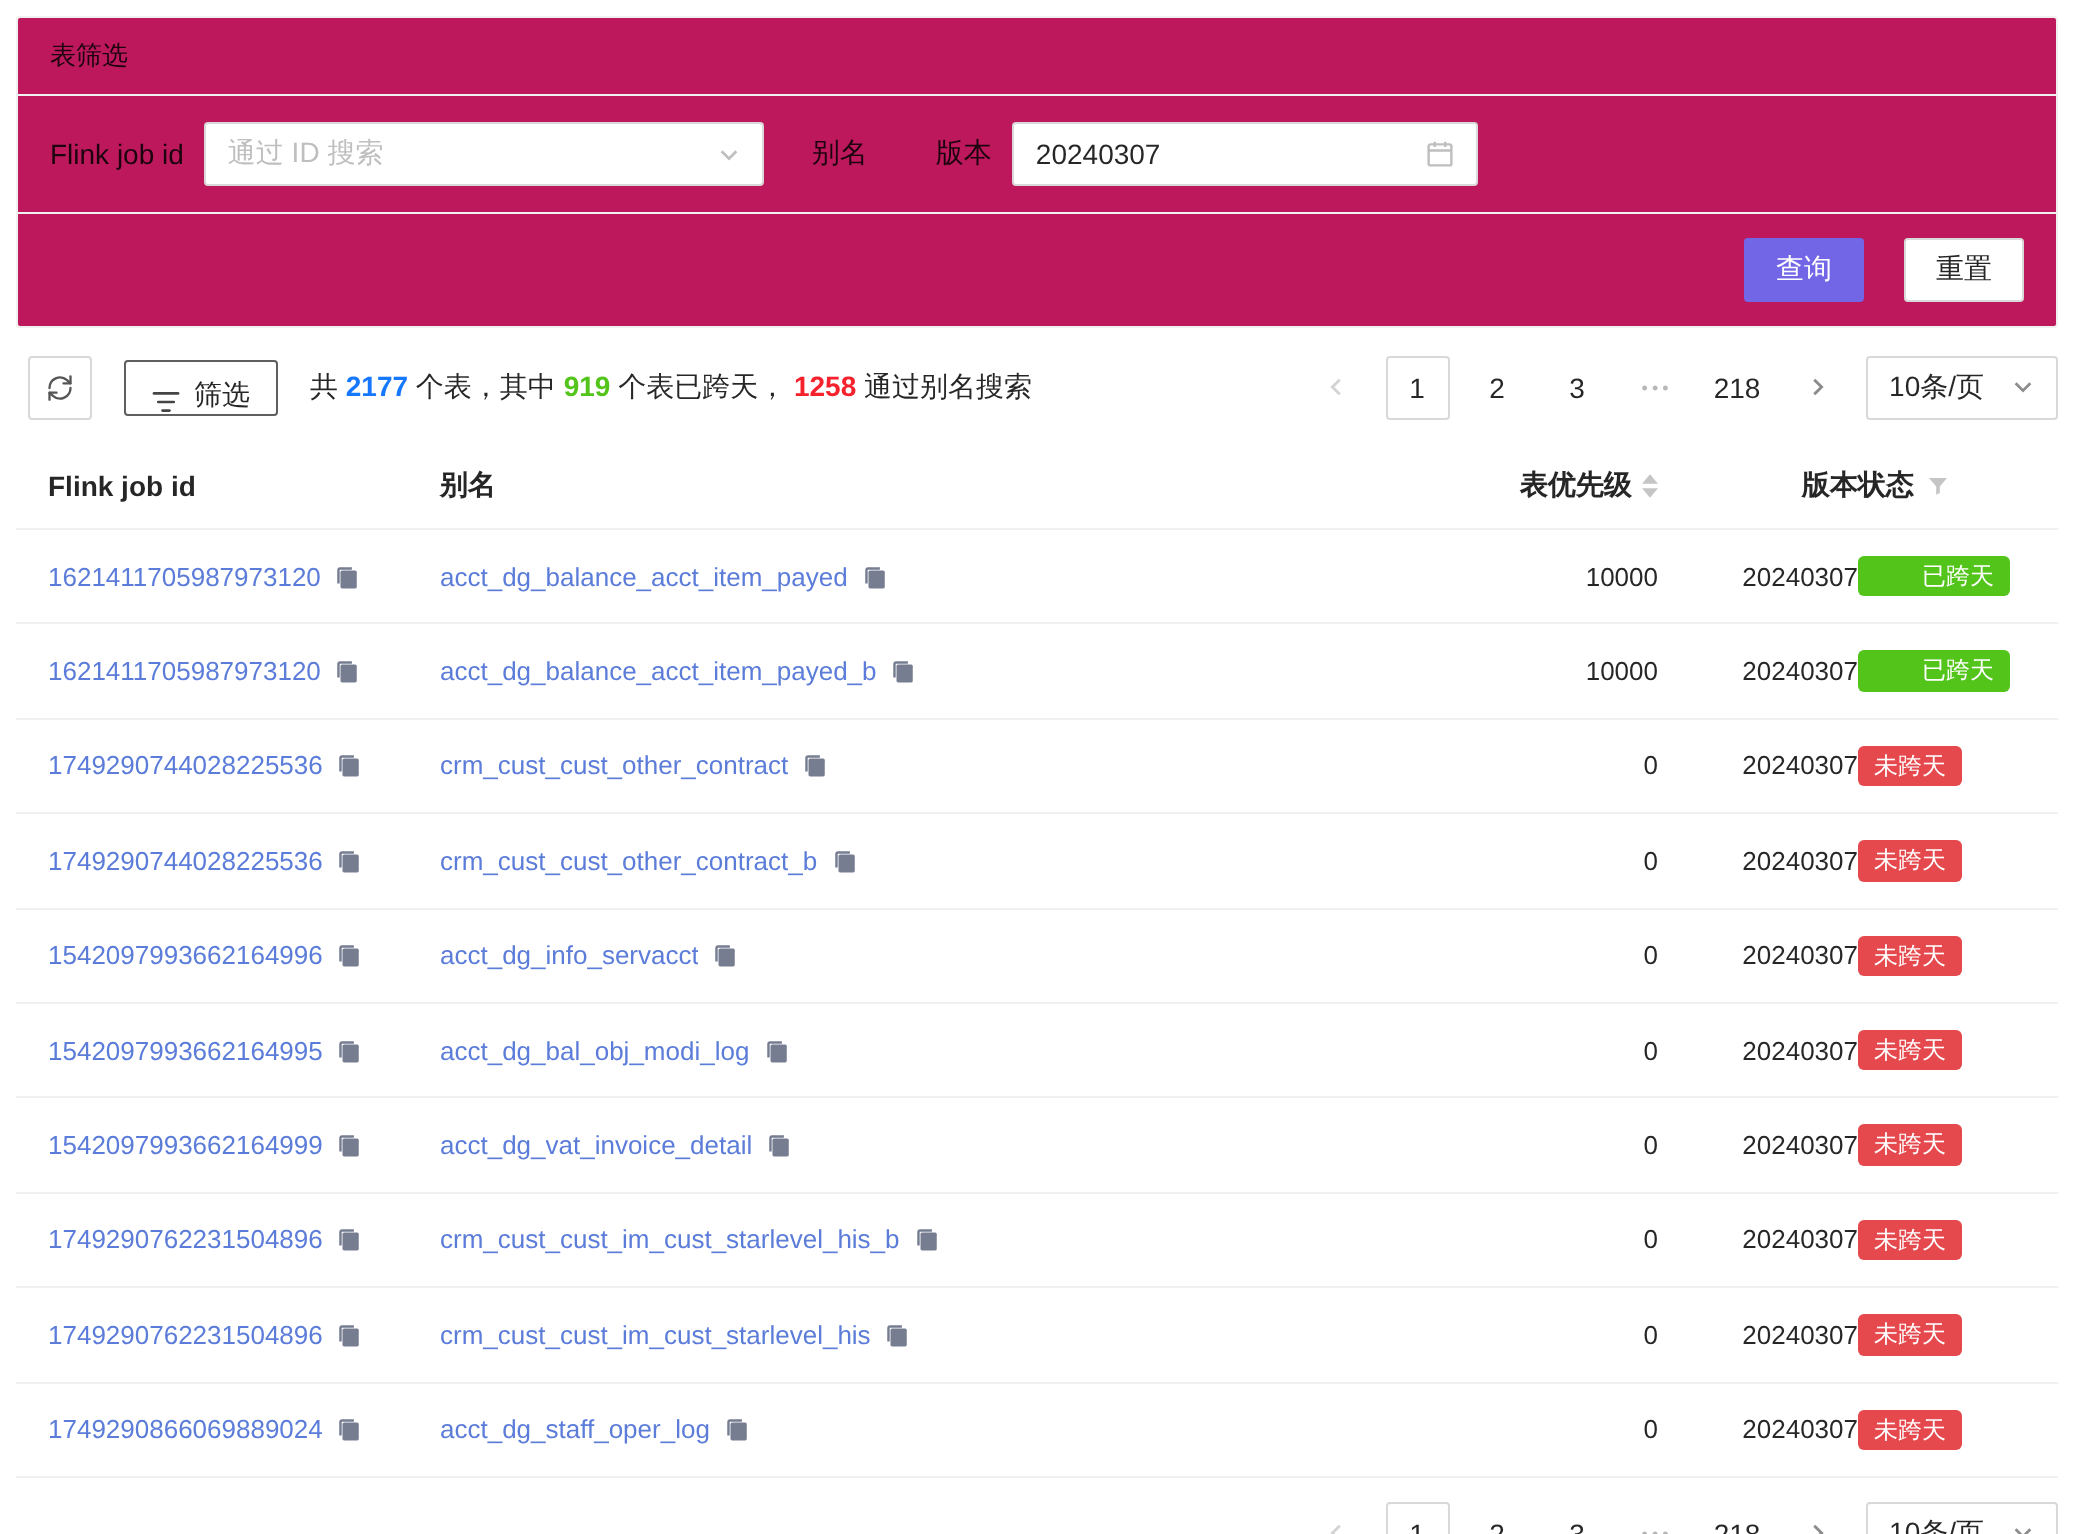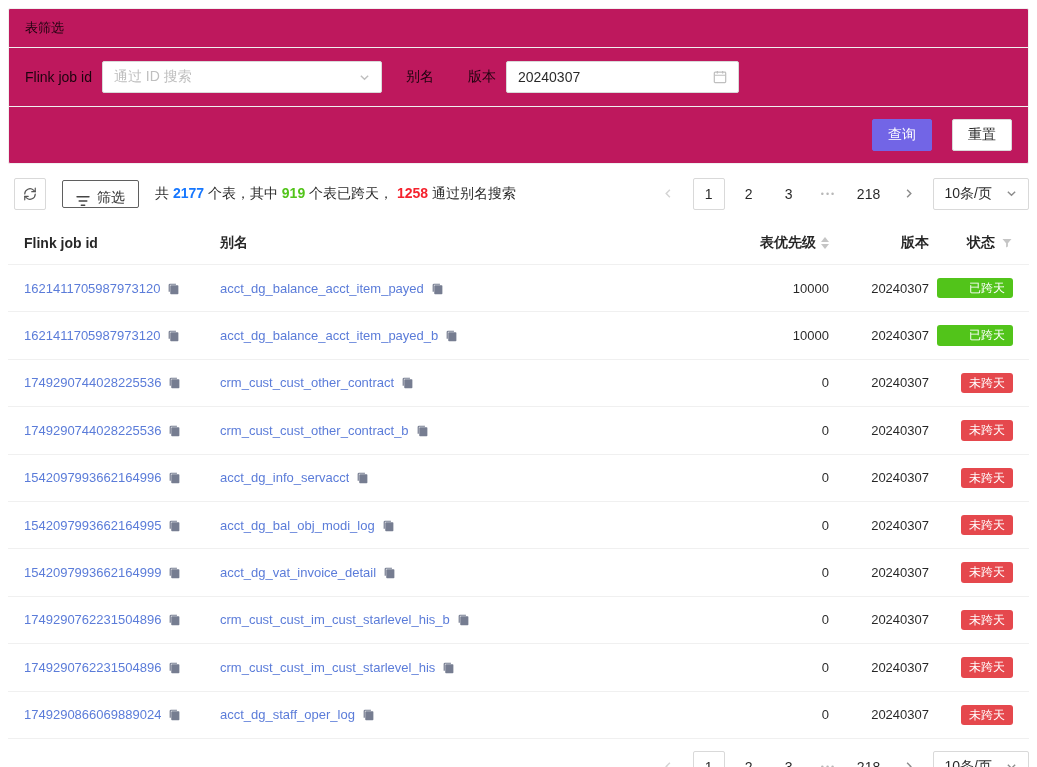--- a/index.html
+++ b/index.html
@@ -76,21 +76,21 @@
 
   
   .table { margin-top:12px; }
   .thead { display:flex; align-items:center; padding:12px 16px; border-bottom:1px solid #f0f0f0; font-weight:600; font-size:14px; }
   .trow  { display:flex; align-items:center; padding:13px 16px; border-bottom:1px solid #f0f0f0; font-size:13px; }
   .col { display:flex; align-items:center; }
   .col-id       { width:196px; flex:none; }
   .col-alias    { flex:1; min-width:0; }
   .col-priority { width:150px; flex:none; justify-content:flex-end; }
   .col-version  { width:100px; flex:none; justify-content:flex-end; }
-  .col-status   { width:84px;  flex:none; justify-content:flex-end; }
+  .col-status   { width:84px;  flex:none; justify-content:flex-start; }
   .link { color:var(--link); text-decoration:none; cursor:pointer; white-space:nowrap; overflow:hidden; text-overflow:ellipsis; }
   .copy { margin-left:7px; display:inline-flex; cursor:pointer; flex:none; }
   .sorter { display:inline-flex; flex-direction:column; gap:2px; margin-left:5px; }
   .funnel { display:inline-flex; margin-left:6px; }
   .badge { padding:3px 8px; border-radius:3px; color:#fff; font-size:12px; line-height:1.2; white-space:nowrap; }
   .badge-success { background:var(--badge_success);padding-left:32px; }
   .badge-danger  { background:var(--badge_danger); }
 </style>
 </head>
 <body>

